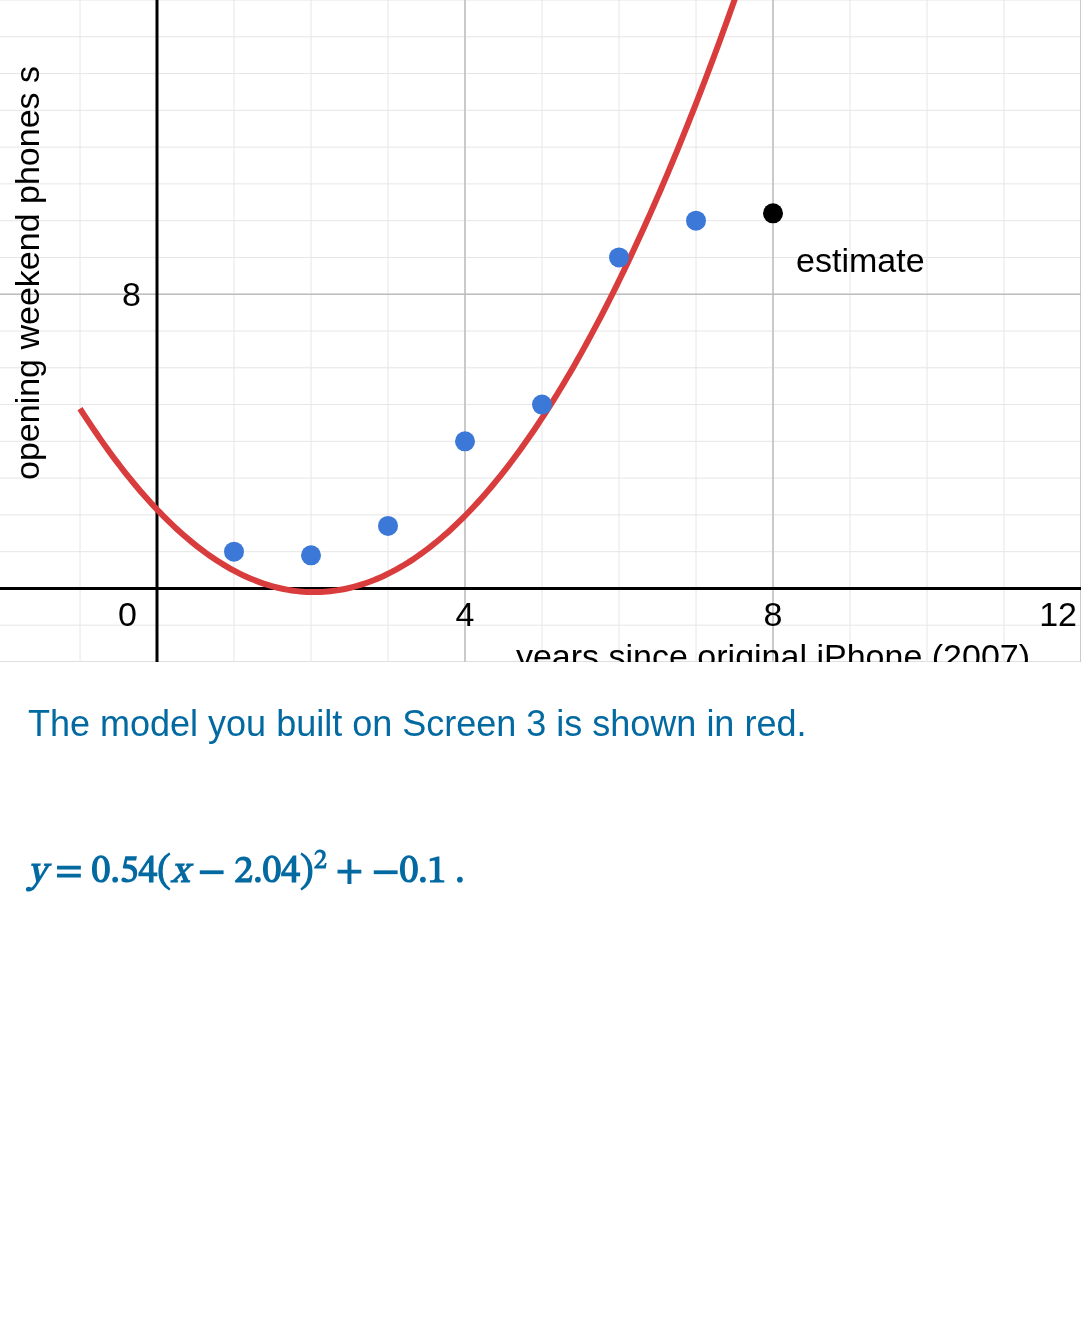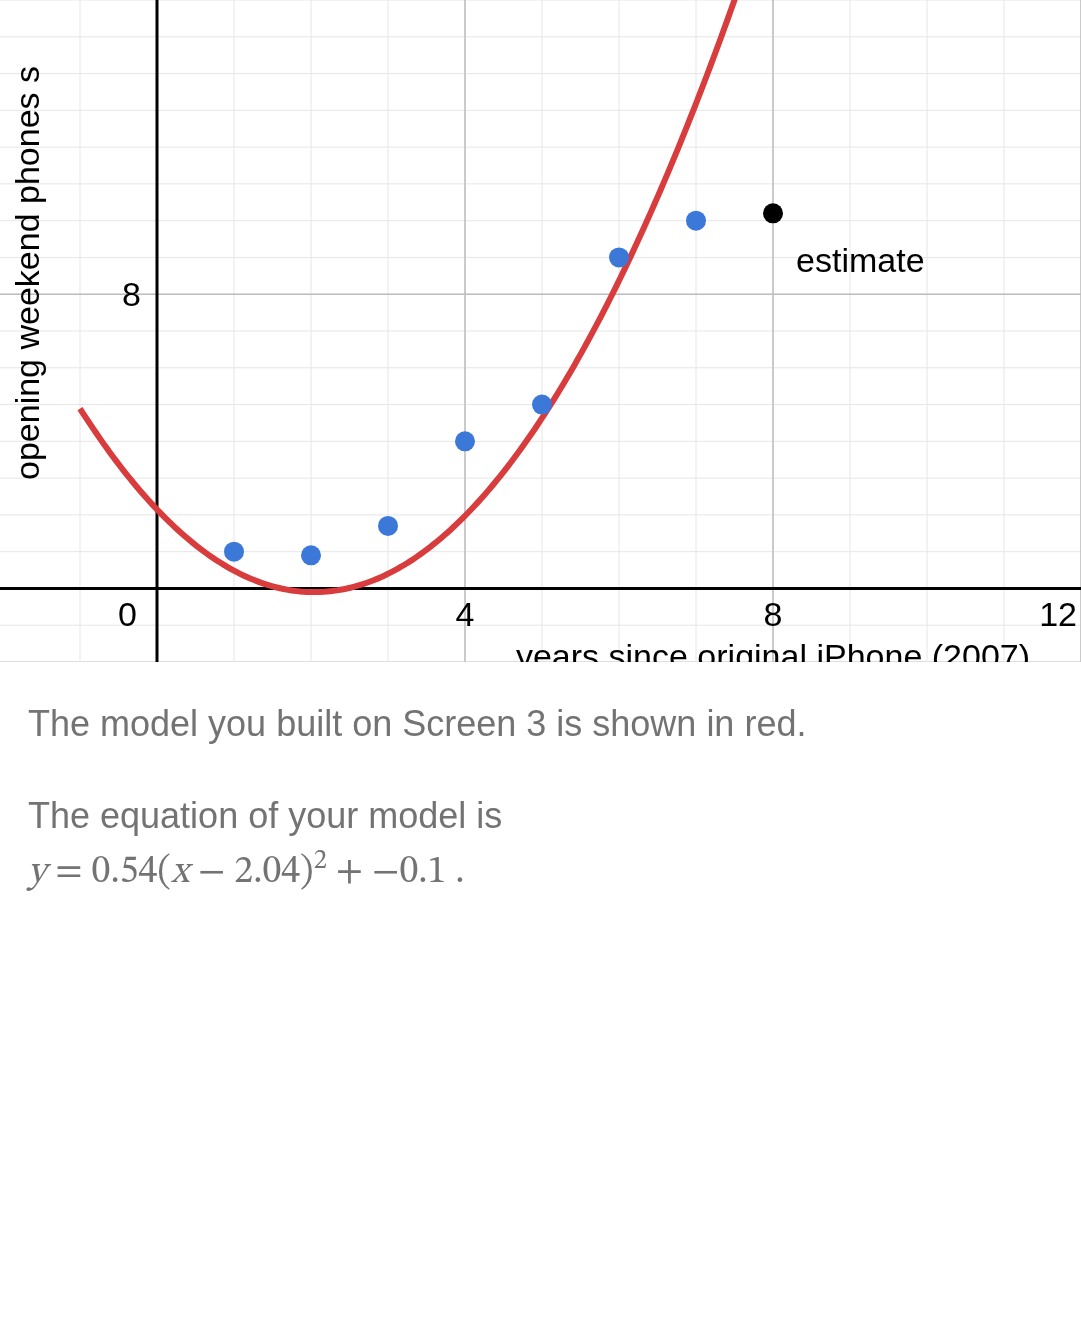--- a/index.html
+++ b/index.html
@@ -17,30 +17,31 @@
     position: relative;
     border-bottom: 1px solid #d8d8d8;
   }
   .chart-wrap svg {
     display: block;
   }
   .text-content {
     padding: 36px 36px 20px 28px;
     font-size: 36px;
     line-height: 1.45;
-    color: #737373;
+    color: #0369a1;
   }
   .text-content p {
     margin: 0 0 40px 0;
   }
   .equation {
     font-family: "STIX Two Math", "Cambria Math", "Times New Roman", serif;
     font-style: italic;
     font-size: 38px;
     margin-top: 16px;
+    font-weight: bold;
   }
   .equation .up { font-style: normal; }
   .equation sup { font-size: 0.7em; vertical-align: super; font-style: normal;}
   .ylabel {
     position: absolute;
     transform: rotate(-90deg);
     transform-origin: left top;
     left: 8px;
     top: 480px;
     font-size: 34px;
@@ -108,18 +109,18 @@
       <circle cx="619" cy="257.4444444444444" r="10" fill="#3b78d8"></circle>
       <circle cx="696" cy="220.66666666666669" r="10" fill="#3b78d8"></circle>
       <circle cx="773" cy="213.3111111111112" r="10" fill="#000000"></circle>
       <text x="796.1" y="272.15555555555557" font-size="34" fill="#000" text-anchor="start">estimate</text>
     </svg>
 </div>
 
 <div class="text-content">
   <p>The model you built on Screen 3 is shown in red.</p>
   <p>
-    <span>The equation of your model is</span><br>
+    <br>
     <span class="equation">
       <span>y</span><span class="up"> = </span><span class="up">0.54</span><span class="up">(</span><span>x</span><span class="up"> − </span><span class="up">2.04</span><span class="up">)</span><sup>2</sup><span class="up"> + </span><span class="up">−0.1</span><span class="up"> .</span>
     </span>
   </p>
 </div>
 
 </body></html>

